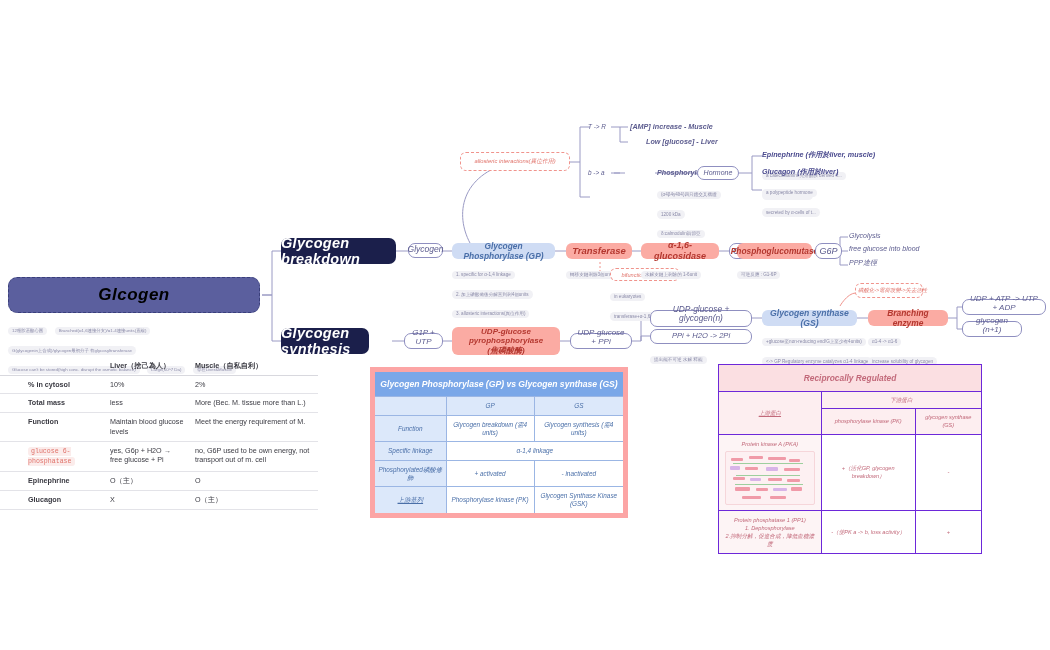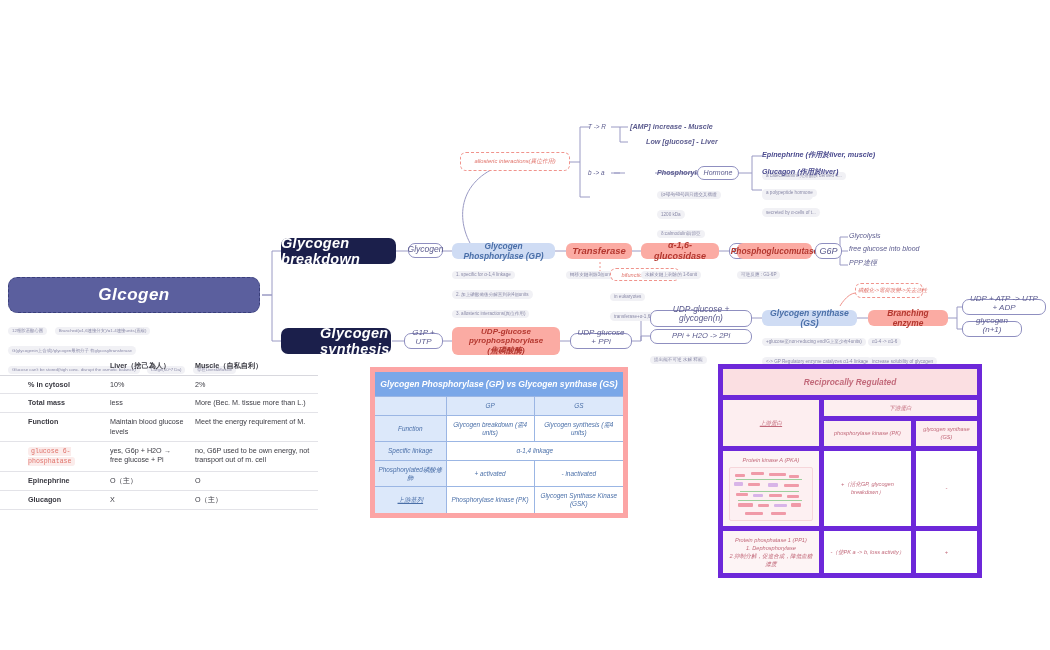--- a/index.html
+++ b/index.html
@@ -51,21 +51,21 @@
     border:0.9px dashed #f0938c; border-radius:6px; color:#e0726a;
     font-style:italic; font-size:7px; background:#fff;
     padding:3px 7px; text-align:center; white-space:nowrap;
   }
 
   
   #glycogen-hero {
     left:8px; top:277px; width:252px; height:36px;
     background:#5b5f9e; border:1.6px dashed #3a3f7a; border-radius:9px;
     display:flex; align-items:center; justify-content:center;
-    color:#ffffff; font-style:italic; font-size:17px; font-weight:bold;
+    color:#000000; font-style:italic; font-size:17px; font-weight:bold;
     letter-spacing:.5px;
   }
   #hero-notes { left:8px; top:318px; width:280px; }
   #hero-notes .note { margin-right:3px; font-size:4.4px; }
 
   
   svg.links { position:absolute; left:0; top:0; width:1050px; height:650px;
     pointer-events:none; }
   svg.links path, svg.links line { fill:none; stroke:#9a9ac4; stroke-width:1; }
   svg.links .pinkline { stroke:#f0938c; }
@@ -100,21 +100,21 @@
     padding:7px 4px;
   }
   #gpgs-table .hd { background:#dce8fa; }
   #gpgs-table .lbl { background:#dce8fa; }
   #gpgs-table .u { text-decoration:underline; }
 
   
   #recip-table { left:718px; top:364px; width:264px; }
   #recip-table table { width:100%; border:1px solid #f3c6c8; }
   #recip-table td, #recip-table th {
-    border:5px solid #6d28d9; text-align:center; font-style:italic;
+    border:1px solid #6d28d9; text-align:center; font-style:italic;
     font-size:5.6px; color:#c2697a; padding:4px 3px; font-weight:normal;
     line-height:1.45;
   }
   #recip-table .title { background:#fbdfe2; color:#c2697a;
     font-size:8.4px; font-weight:bold; padding:7px 4px; }
   #recip-table .hd { background:#fdeef0; }
   #recip-table .cellwhite { background:#ffffff; }
   #recip-table .u { text-decoration:underline; }
   #recip-table .pkacell { background:#fdf4f5; padding:5px 4px; }
   #recip-table .thumb { width:96%; height:54px; margin:3px auto 0;
@@ -292,21 +292,21 @@
   </div>
 
   <div class="abs" style="left:762px; top:167px; width:125px;">
     <div class="plain-lbl b" style="color:#4a4a8e;">Glucagon (作用於liver)</div>
     <div style="margin-top:3px;">
       <div class="note-row"><span class="note">a polypeptide hormone</span></div>
       <div class="note-row"><span class="note">secreted by α-cells of t...</span></div>
     </div>
   </div>
 
-  <div class="abs node-dark" style="left:281px; top:328px; width:110px; height:26px;padding-left:39px;">
+  <div class="abs node-dark" style="left:281px; top:328px; width:88px; height:26px;">
     <span>Glycogen synthesis</span>
   </div>
 
   <div class="abs node-out" style="left:404px; top:333px; width:39px; height:16px; font-size:8px;">
     <span>G1P + UTP</span>
   </div>
 
   <div class="abs node-pink" style="left:452px; top:327px; width:108px; height:28px; font-size:8px; flex-direction:column;">
     <span>UDP-glucose pyrophosphorylase</span>
     <span>(焦磷酸酶)</span>

